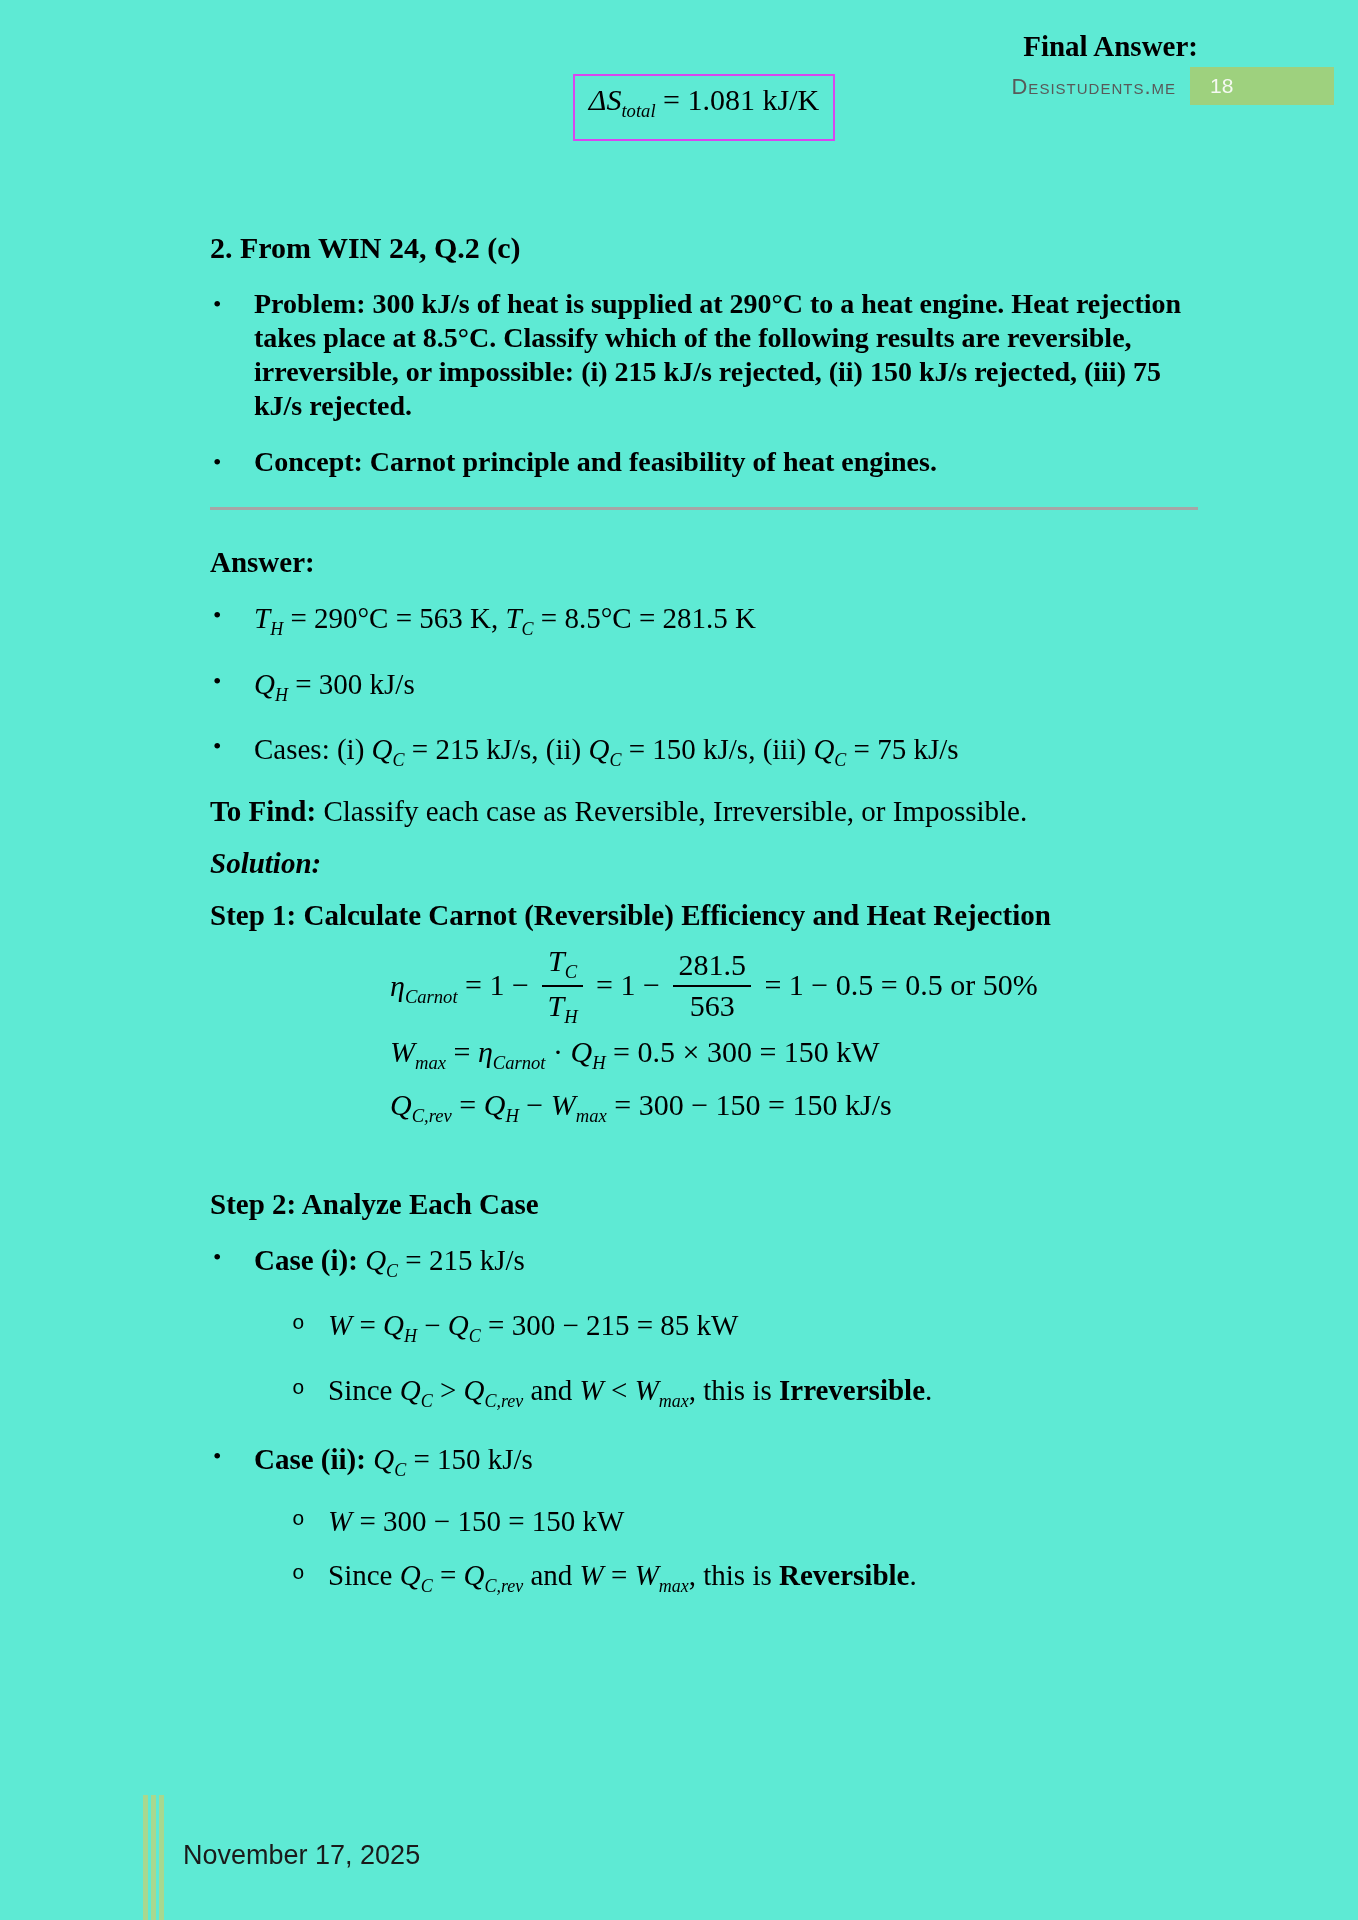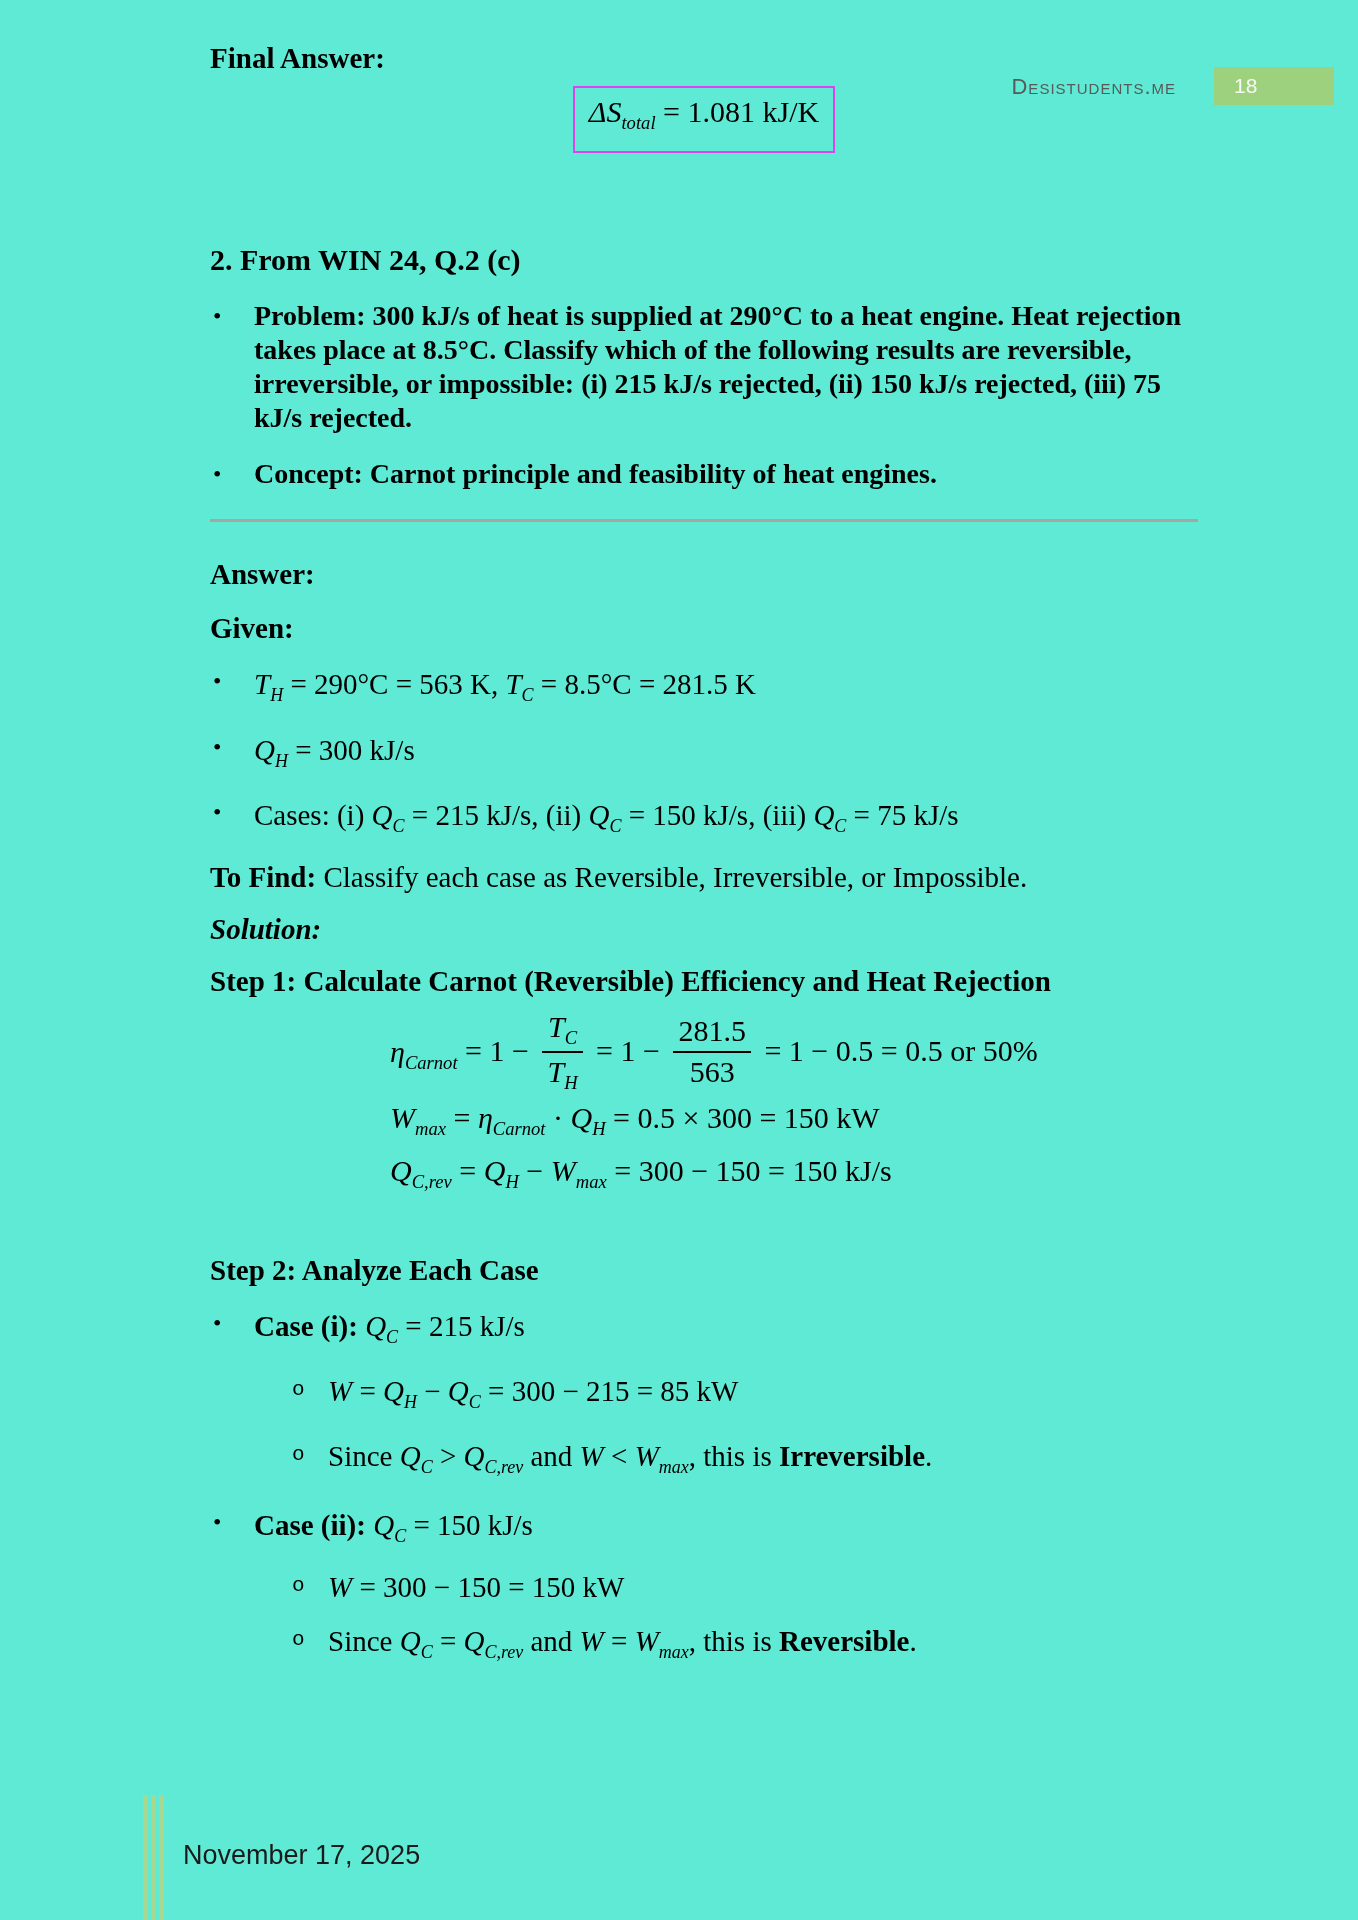--- a/index.html
+++ b/index.html
@@ -2,32 +2,32 @@
 <html><head>
 <meta charset="utf-8">
 <style>
   html,body{margin:0;padding:0;background:#ffffff;}
   .page{position:relative;width:1358px;height:1920px;background:#5eead4;overflow:hidden;
         font-family:"Liberation Serif", serif;color:#000;}
 
   
   .hdr-site{position:absolute;top:74px;right:182px;font-family:"Liberation Sans", sans-serif;
             font-variant:small-caps;font-size:22px;letter-spacing:1px;color:#595959;}
-  .hdr-badge{position:absolute;top:67px;right:24px;width:120px;height:38px;background:#9ed17e;
+  .hdr-badge{position:absolute;top:67px;right:24px;width:144px;height:38px;background:#9ed17e;
              font-family:"Liberation Sans", sans-serif;}
   .hdr-badge span{display:inline-block;padding-left:20px;line-height:38px;font-size:21px;color:#f5f9f2;}
 
   
   .content{position:absolute;left:210px;top:0;width:988px;}
   p{margin:0;}
   .bold{font-weight:bold;}
   .body-text{font-size:28px;line-height:34px;}
   .eqcenter{text-align:center;font-size:30px;line-height:42px;}
   .eq1{margin-top:162px;}
-  .final-answer{margin-top:40px;font-size:29px;line-height:36px;}
+  .final-answer{margin-top:28px;font-size:29px;line-height:36px;text-align:right;}
   .boxwrap{margin-top:10px;}
   .boxed{display:inline-block;border:2px solid #d946ef;padding:3px 14px 7px 14px;font-size:30px;}
   .h2{margin-top:88px;font-size:30px;line-height:38px;font-weight:bold;}
   .rule{margin-top:28px;border-top:3px solid #a6a6a6;height:0;}
   .lbl{margin-top:34px;font-size:29px;line-height:36px;font-weight:bold;}
   .lbl.tight{margin-top:18px;}
   .para{font-size:29px;line-height:36px;}
 
   
   .bullet{display:flex;align-items:flex-start;}
@@ -82,21 +82,20 @@
     </div>
 
     <div class="bullet body-text" style="margin-top:22px;">
       <span class="mk1">•</span>
       <div class="btxt bold">Concept: Carnot principle and feasibility of heat engines.</div>
     </div>
 
     <div class="rule"></div>
 
     <p class="lbl">Answer:</p>
-    <p class="lbl tight">Given:</p>
 
     <div class="bullet mline" style="margin-top:18px;">
       <span class="mk1">•</span>
       <div class="btxt"><span class="mv">T<sub class="ms">H</sub></span><span class="mt"> = 290°C = 563 K, </span><span class="mv">T<sub class="ms">C</sub></span><span class="mt"> = 8.5°C = 281.5 K</span></div>
     </div>
     <div class="bullet mline" style="margin-top:15px;">
       <span class="mk1">•</span>
       <div class="btxt"><span class="mv">Q<sub class="ms">H</sub></span><span class="mt"> = 300 kJ/s</span></div>
     </div>
     <div class="bullet mline" style="margin-top:14px;">

